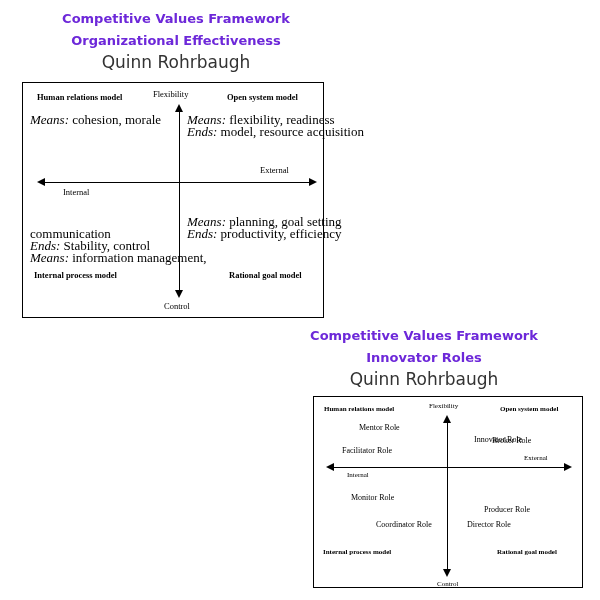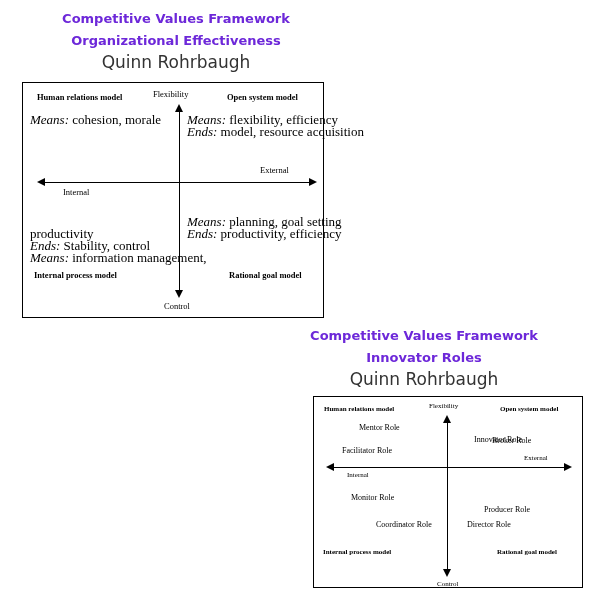--- a/index.html
+++ b/index.html
@@ -76,32 +76,32 @@
 
   <div class="lbl corner" style="left:14px;top:9px;">Human relations model</div>
   <div class="lbl me" style="left:7px;top:31px;">
     <i>Means:</i>
     <span>cohesion, morale</span>
   </div>
 
   <div class="lbl corner" style="left:204px;top:9px;">Open system model</div>
   <div class="lbl me" style="left:164px;top:31px;">
     <i>Means:</i>
-    <span>flexibility, efficiency</span>
+    <span>flexibility, readiness</span>
   </div>
   <div class="lbl me" style="left:164px;top:43px;">
     <i>Ends:</i>
     <span>model, resource acquisition</span>
   </div>
 
   <div class="lbl me" style="left:7px;top:133px;margin-top:36px;">
     <i>Means:</i>
     <span>information management,</span>
   </div>
-  <div class="lbl me" style="left:7px;top:145px;">productivity</div>
+  <div class="lbl me" style="left:7px;top:145px;">communication</div>
   <div class="lbl me" style="left:7px;top:157px;">
     <i>Ends:</i>
     <span>Stability, control</span>
   </div>
   <div class="lbl corner" style="left:11px;top:187px;">Internal process model</div>
 
   <div class="lbl me" style="left:164px;top:133px;">
     <i>Means:</i>
     <span>planning, goal setting</span>
   </div>

